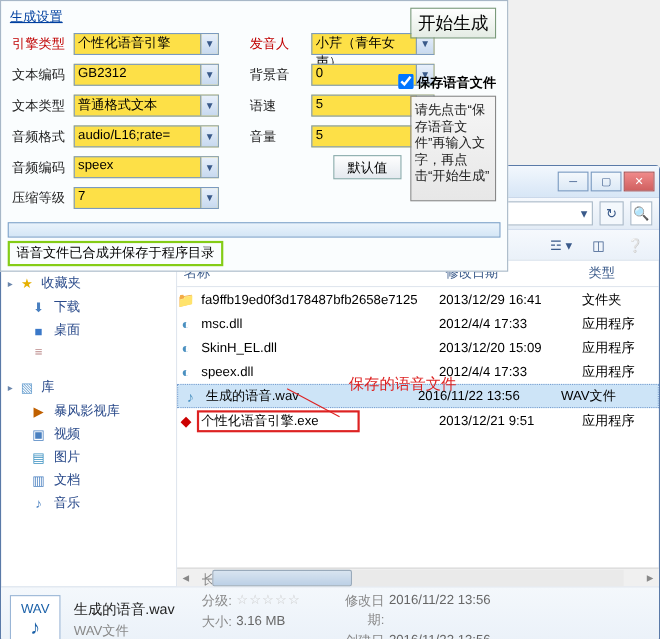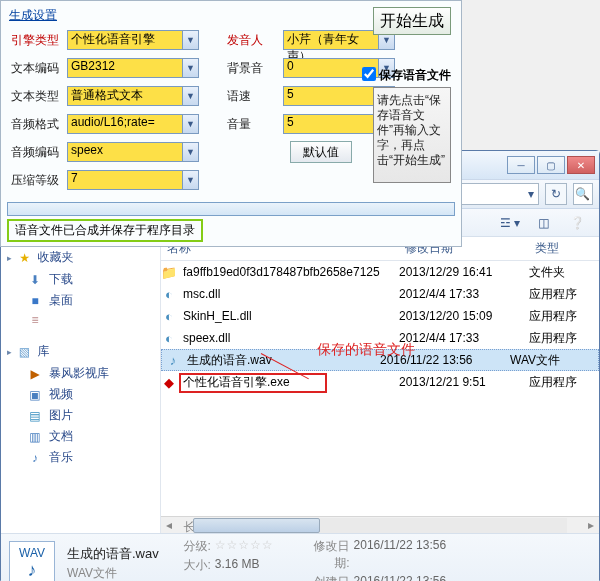--- a/index.html
+++ b/index.html
@@ -11,21 +11,21 @@
 .gen-body{display:flex;gap:28px;padding:3px 10px 6px}
 .col{display:flex;flex-direction:column;gap:6px}
 .row{display:flex;align-items:center;gap:4px;height:22px}
 .lbl{width:52px;color:#222}.lbl.red{color:#c00000}
 .sel{flex:1;height:20px;border:1px solid #7a9ac0;background:#fde047;padding:0 18px 0 3px;position:relative;min-width:110px}
 .sel .dd{position:absolute;right:0;top:0;width:16px;height:18px;background:linear-gradient(#e8f0fb,#c7d9ef);border-left:1px solid #7a9ac0;display:flex;align-items:center;justify-content:center;color:#3a5a8a;font-size:9px}
 .btn-start{position:absolute;right:10px;top:6px;width:78px;height:28px;background:linear-gradient(#fefefe,#e4ece4);border:1px solid #7a9a7a;font-size:16px;font-weight:normal}
 .chk-save{position:absolute;right:10px;top:66px;display:flex;align-items:flex-start;gap:3px;font-weight:bold}
 .chk-save input{width:14px;height:14px}
 .hint-box{position:absolute;right:10px;top:86px;width:78px;height:96px;border:1px solid #888;background:linear-gradient(#f6f6f6,#e7e7e7);padding:5px 3px;font-size:12px;line-height:15px;text-align:left;color:#222}
-.btn-def{width:62px;height:22px;background:linear-gradient(#fefefe,#e4e9ef);border:1px solid #8aa;margin-left:7px}
+.btn-def{width:62px;height:22px;background:linear-gradient(#fefefe,#e4e9ef);border:1px solid #8aa;margin-left:20px}
 .bar{position:absolute;left:6px;right:6px;bottom:30px;height:14px;border:1px solid #7aa0c8;background:linear-gradient(#eaf3fb,#d4e6f6)}
 .status-line{position:absolute;left:6px;bottom:4px;border:2px solid #84cc16;padding:1px 6px;background:#fafdfe}
 
 .explorer{left:0;top:150px;width:600px;height:431px;background:#fff;border:1px solid #5a7aa8;border-radius:4px 4px 0 0;z-index:10}
 .titlebar{height:28px;background:linear-gradient(#f2f7fd,#d7e6f6);display:flex;justify-content:flex-end;align-items:center;padding:0 4px;gap:2px}
 .winbtn{width:28px;height:18px;border:1px solid #7a9ac0;background:linear-gradient(#f4f8fc,#dce9f6);display:flex;align-items:center;justify-content:center;font-size:10px;color:#3a5a8a}
 .winbtn.close{background:linear-gradient(#f08a8a,#d06060);color:#fff;border-color:#b05050}
 .toolbar{height:30px;background:linear-gradient(#f6f9fd,#e3ecf6);border-top:1px solid #cad8ea;border-bottom:1px solid #cad8ea;display:flex;align-items:center;padding:0 6px;gap:6px}
 .address{flex:1;height:22px;border:1px solid #a7b7c7;background:#fff;display:flex;align-items:center;padding:0 4px;color:#555}
 .toolbar .sq{width:22px;height:22px;border:1px solid #a7b7c7;background:#f4f8fc;display:flex;align-items:center;justify-content:center;color:#3a5a8a}

